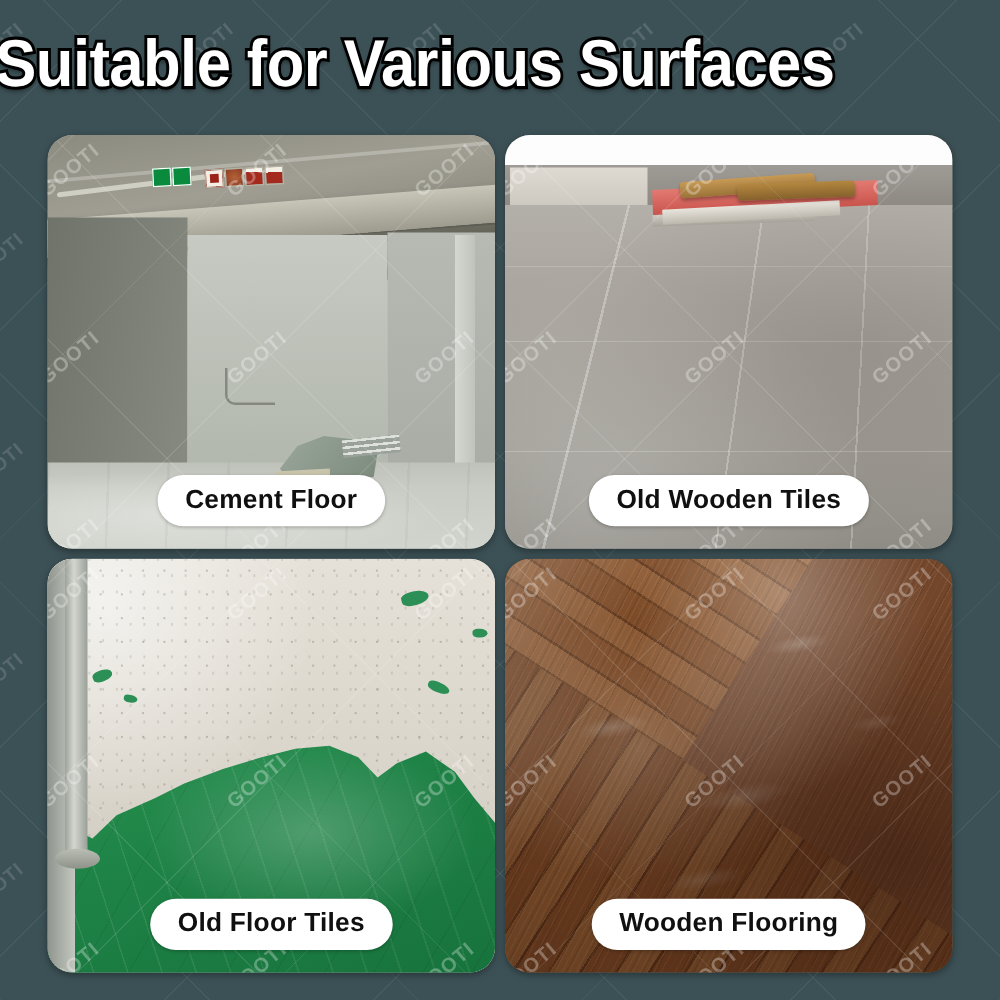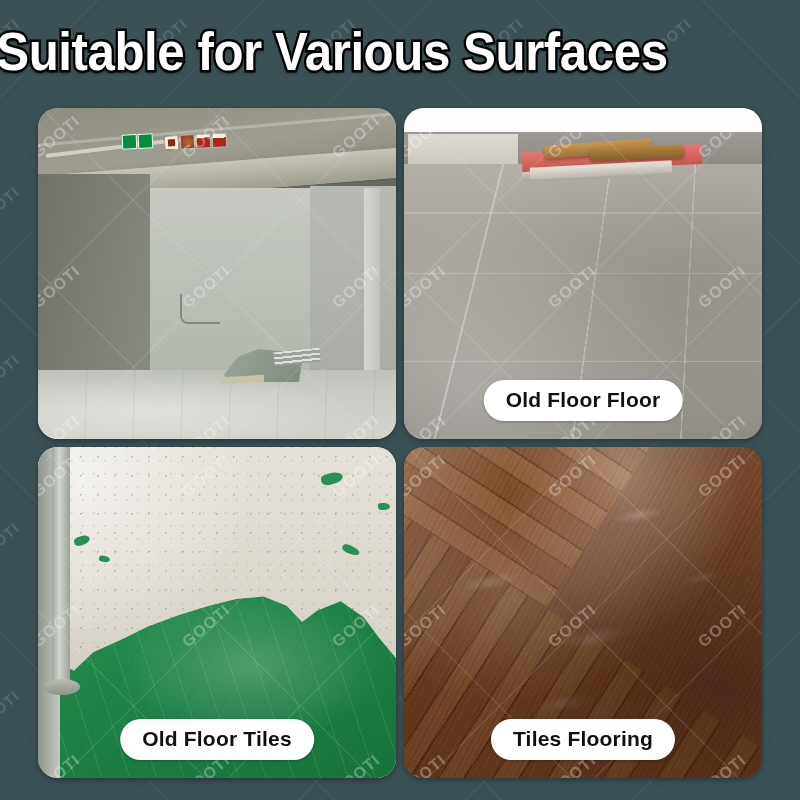--- a/index.html
+++ b/index.html
@@ -421,20 +421,21 @@
         <span style="left: -10px; top: 20px;">GOOTI</span>
         <span style="left: 140px; top: 20px;">GOOTI</span>
         <span style="left: 290px; top: 20px;">GOOTI</span>
         <span style="left: -10px; top: 170px;">GOOTI</span>
         <span style="left: 140px; top: 170px;">GOOTI</span>
         <span style="left: 290px; top: 170px;">GOOTI</span>
         <span style="left: -10px; top: 320px;">GOOTI</span>
         <span style="left: 140px; top: 320px;">GOOTI</span>
         <span style="left: 290px; top: 320px;">GOOTI</span>
       </div>
+    <div class="caption">Cement Floor</div>
   </div>
 
   <div class="panel">
     <div class="scene s2">
       <div class="whiteband"></div>
       <div class="back"></div>
       <div class="boxL"></div>
       <div class="tilefloor"></div>
       <div class="redmat"></div>
       <div class="board2"></div>
@@ -446,21 +447,21 @@
         <span style="left: -10px; top: 20px;">GOOTI</span>
         <span style="left: 140px; top: 20px;">GOOTI</span>
         <span style="left: 290px; top: 20px;">GOOTI</span>
         <span style="left: -10px; top: 170px;">GOOTI</span>
         <span style="left: 140px; top: 170px;">GOOTI</span>
         <span style="left: 290px; top: 170px;">GOOTI</span>
         <span style="left: -10px; top: 320px;">GOOTI</span>
         <span style="left: 140px; top: 320px;">GOOTI</span>
         <span style="left: 290px; top: 320px;">GOOTI</span>
       </div>
-    <div class="caption">Old Floor Floor</div>
+    <div class="caption">Old Wooden Tiles</div>
   </div>
 
   <div class="panel">
     <div class="scene s3">
       <div class="concrete"></div>
       <div class="speck"></div>
       <div class="fleck f1"></div>
       <div class="fleck f2"></div>
       <div class="fleck f3"></div>
       <div class="fleck f4"></div>
@@ -496,16 +497,16 @@
         <span style="left: -10px; top: 20px;">GOOTI</span>
         <span style="left: 140px; top: 20px;">GOOTI</span>
         <span style="left: 290px; top: 20px;">GOOTI</span>
         <span style="left: -10px; top: 170px;">GOOTI</span>
         <span style="left: 140px; top: 170px;">GOOTI</span>
         <span style="left: 290px; top: 170px;">GOOTI</span>
         <span style="left: -10px; top: 320px;">GOOTI</span>
         <span style="left: 140px; top: 320px;">GOOTI</span>
         <span style="left: 290px; top: 320px;">GOOTI</span>
       </div>
-    <div class="caption">Tiles Flooring</div>
+    <div class="caption">Wooden Flooring</div>
   </div>
 
 </div>
 
 </body></html>

